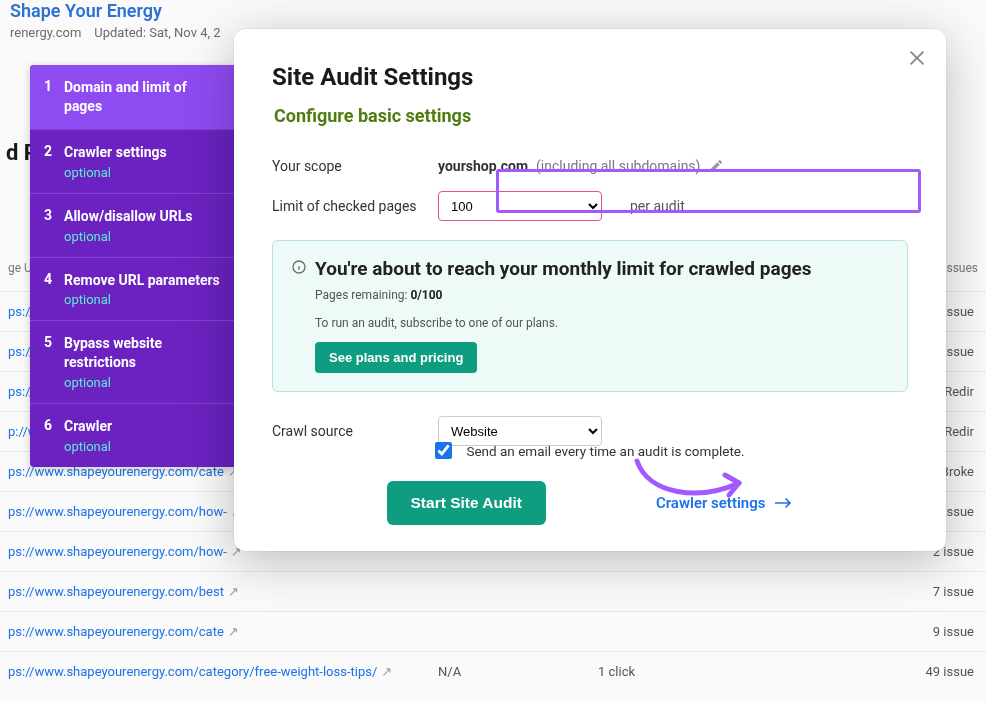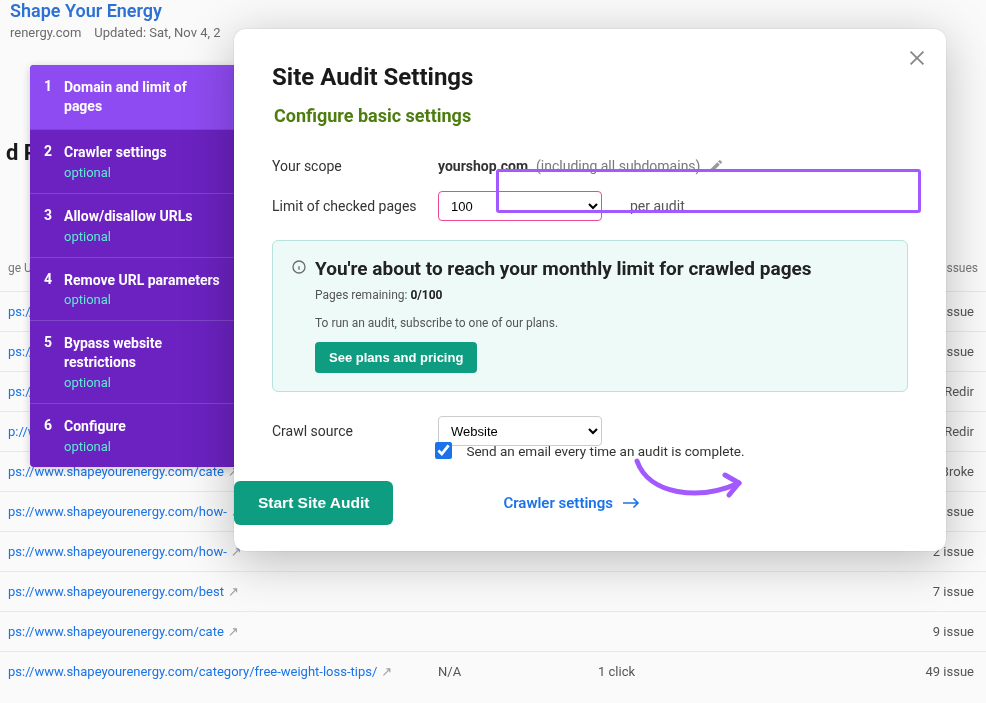--- a/index.html
+++ b/index.html
@@ -47,21 +47,21 @@
   .alert-line .bold { font-weight:700; color:#222;}
   .alert-line2 { margin-top:14px; }
   .alert-btn { display:inline-block; margin-top:12px; background:#0f9d82; color:#fff; font-weight:600; border:none; border-radius:4px; padding: 8px 14px; font-size:13px; margin-left:24px;}
 
   .source-row { padding-top:20px; }
   .source-row select { width:164px; height:30px; border:1px solid #ccc; border-radius:4px; background:#fff; padding: 0 8px; font-size:13px; appearance:auto; }
 
   .footer { position:absolute; left:0; right:0; bottom:26px; text-align:center; }
   .email-line { display:flex; justify-content:center; align-items:center; gap:14px; font-size:13.5px; color:#333; margin-bottom: 22px;}
   .chk { width:17px; height:17px; accent-color:#1a73e8; }
-  .buttons { display:flex; justify-content:flex-start; align-items:center; gap:90px; }
+  .buttons { display:flex; justify-content:center; align-items:center; gap:90px; }
   .start-btn { background:#0f9d82; color:#fff; font-weight:700; font-size:15.5px; border:none; border-radius:6px; padding: 13px 24px; }
   .crawler-link { color:#1a73e8; font-weight:600; font-size:15px; display:inline-flex; align-items:center; gap:10px; margin-left: 20px;}
   .crawler-link svg { width:18px; height:14px; }
 
   .arrow-anno { position:absolute; left:395px; bottom:40px; pointer-events:none; }
   .arrow-anno svg { width:130px; height:55px; overflow:visible;}
 
   .sidebar { position:absolute; top:65px; left:30px; width:204px; background:#6b22c0; border-radius:4px 0 0 4px; box-shadow: 0 2px 8px rgba(0,0,0,.2); }
   .side-item { display:flex; padding: 13px 14px; color:#fff; border-top:1px solid rgba(255,255,255,.16); position:relative; }
   .side-item:first-child { border-top:none; background:#8f4bf2; border-radius:4px 0 0 0;}
@@ -187,21 +187,21 @@
       <div class="side-item">
         <div class="side-num">5</div>
         <div class="side-text">
           <div class="main">Bypass website restrictions</div>
           <div class="opt">optional</div>
         </div>
       </div>
       <div class="side-item">
         <div class="side-num">6</div>
         <div class="side-text">
-          <div class="main">Configure</div>
+          <div class="main">Crawler</div>
           <div class="opt">optional</div>
         </div>
       </div>
     </div>
 
   <div class="modal">
     <div class="close">
       <svg viewBox="0 0 24 24" fill="none" stroke-width="2">
           <line x1="5" y1="5" x2="19" y2="19"></line>
           <line x1="19" y1="5" x2="5" y2="19"></line>

